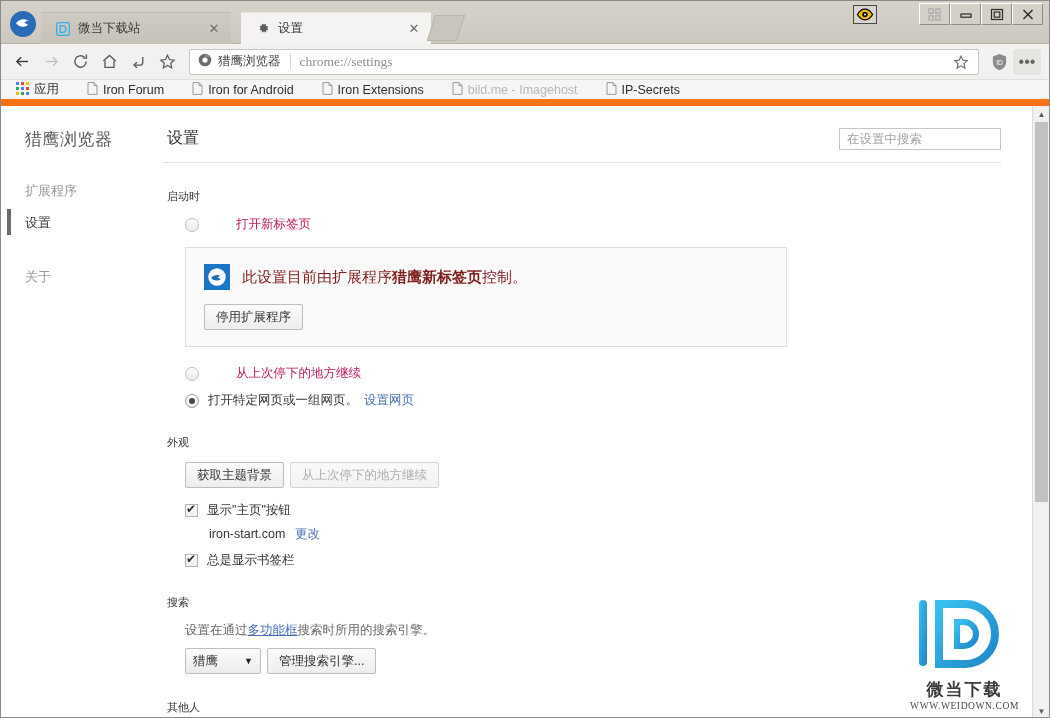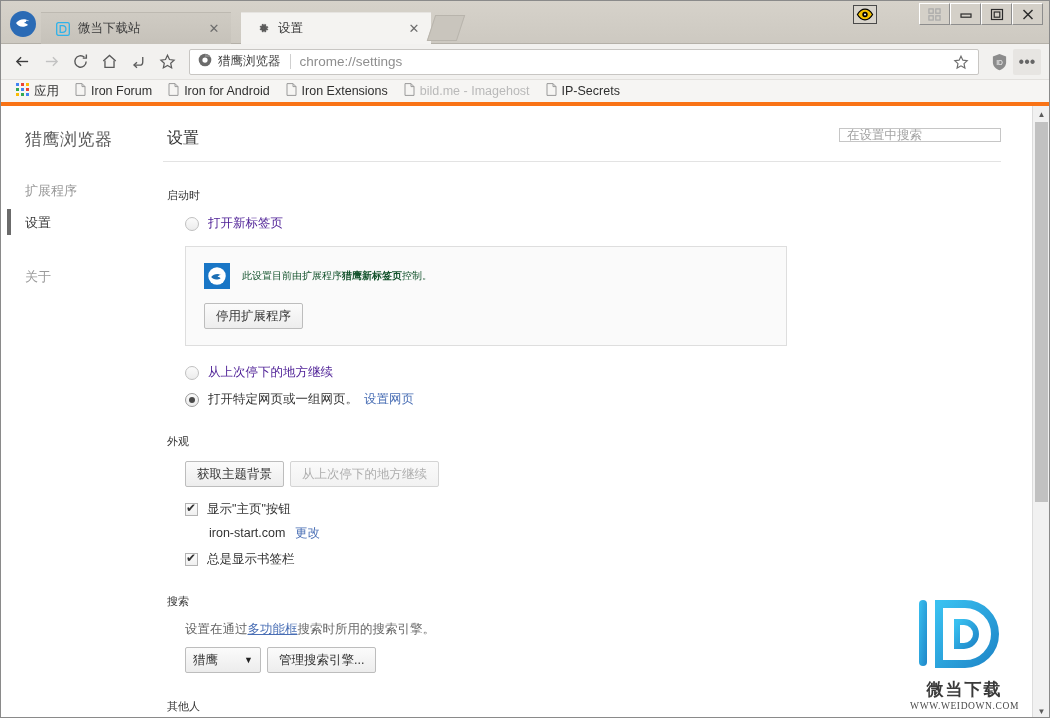--- a/index.html
+++ b/index.html
@@ -117,38 +117,39 @@
     padding: 0 6px 0 8px;
     margin: 0 6px 0 6px;
     font-size: 13.5px;
   }
   #omnibox-secure-name {
     color: #3c3c3c; margin-left: 6px; font-size: 12.5px;
   }
   #omnibox-sep {
     width: 1px; height: 15px; background: #cfcfcf; margin: 0 9px;
   }
-  #omnibox-url { color: #8e8e8e; flex: 1; font-size: 13.5px; }
+  #omnibox-url { color: #8e8e8e; flex: 1; font-size: 13.5px; font-family: Liberation Serif, serif; }
   #star-btn { width: 22px; color: #6d6d6d; display: flex; justify-content: center; }
   .tbtn {
     width: 28px; height: 26px;
     display: flex; align-items: center; justify-content: center;
     color: #666;
   }
   #menu-btn { background: #e7e5e2; border-radius: 2px; }
 
   
   #bookmarks {
     height: 26px;
     background: #f6f5f3;
     display: flex; align-items: center;
     padding: 0 8px;
-    border-bottom: 4px solid #f97316;
+    border-bottom: 7px solid #f97316;
     font-size: 12.5px;
     color: #2f2f2f;
+    gap: 12px;
   }
   .bm {
     display: flex; align-items: center;
     padding: 2px 7px;
     margin-right: 2px;
     white-space: nowrap;
   }
   .bm-label { margin-left: 5px; }
   .bm-label.faded { color: #b9b9b9; }
   #apps-label { margin-left: 5px; }
@@ -187,41 +188,41 @@
     position: absolute; left: 152px; top: 0; right: 18px; bottom: 0;
     padding: 22px 30px 0 10px;
   }
   #settings-header {
     display: flex; align-items: flex-start; justify-content: space-between;
     padding-bottom: 12px;
     border-bottom: 1px solid #e3e3e3;
   }
   #settings-title { font-size: 16px; color: #333; padding-left: 4px; }
   #settings-search {
-    width: 162px; height: 14px;
+    width: 162px; height: 22px;
     border: 1px solid #c6c6c6;
     background: #fff;
     font-size: 12.5px;
     color: #333;
     padding: 0 7px;
     font-family: "Liberation Sans", "DejaVu Sans", sans-serif;
   }
   #settings-search::placeholder { color: #a3a3a3; }
 
   .section-title {
     font-size: 11px; color: #333;
     margin: 26px 0 12px 4px;
   }
   .row {
     display: flex; align-items: center;
     margin: 0 0 10px 22px;
     font-size: 12.5px;
     color: #333;
   }
-  .row.dim { color: #4c1d95; }
+  .row.dim { color: #be185d; gap: 28px; }
   .radio {
     width: 14px; height: 14px;
     border-radius: 50%;
     border: 1px solid #c0c0c0;
     background: linear-gradient(#fbfbfb, #ececec);
     margin-right: 9px; flex: none;
     position: relative;
   }
   .radio.checked { border-color: #9a9a9a; }
   .radio.checked::after {
@@ -252,21 +253,21 @@
     background: #fafafa;
     padding: 16px 18px;
   }
   #ext-row { display: flex; align-items: center; }
   #ext-icon {
     width: 26px; height: 26px; flex: none;
     background: #1976c6;
     display: flex; align-items: center; justify-content: center;
     margin-right: 12px;
   }
-  #ext-text { font-size: 10px; color: #14532d; }
+  #ext-text { font-size: 15px; color: #7f1d1d; }
   #ext-text b { font-weight: bold; }
   .btn {
     display: inline-flex; align-items: center; justify-content: center;
     height: 26px;
     padding: 0 11px;
     border: 1px solid #bdbdbd;
     border-radius: 2px;
     background: linear-gradient(#fbfbfb, #ededed);
     font-size: 12.5px;
     color: #333;

